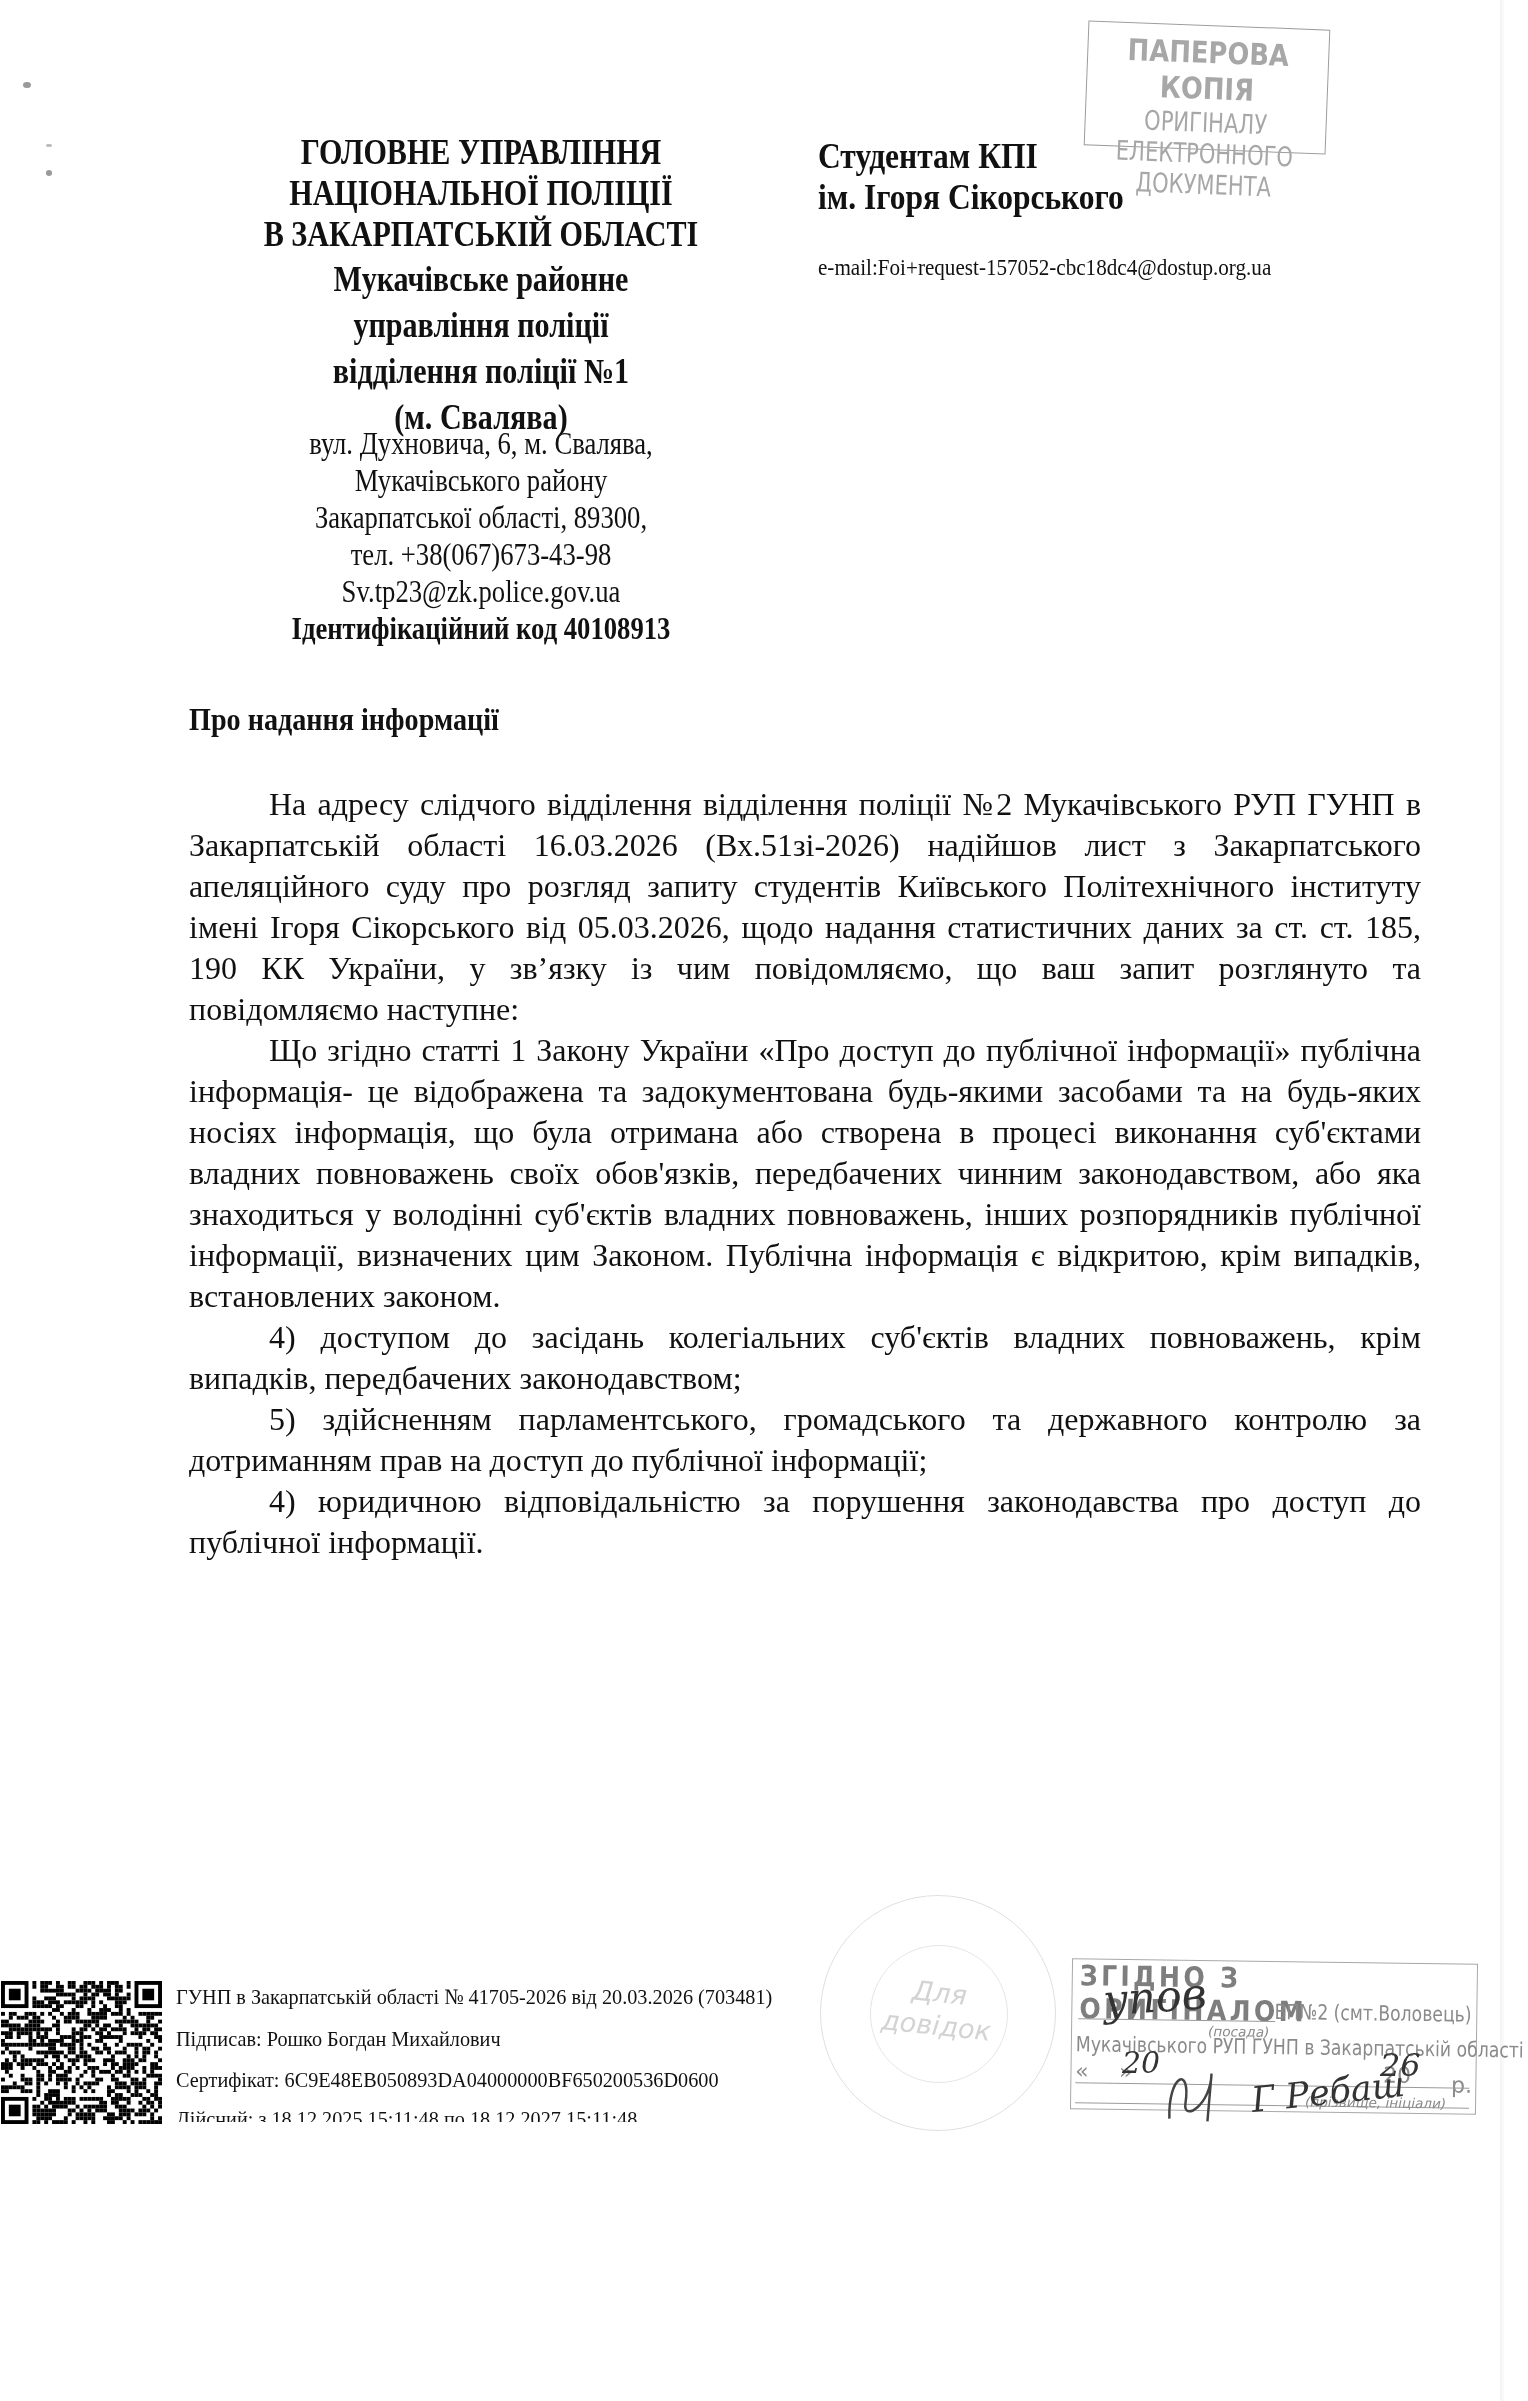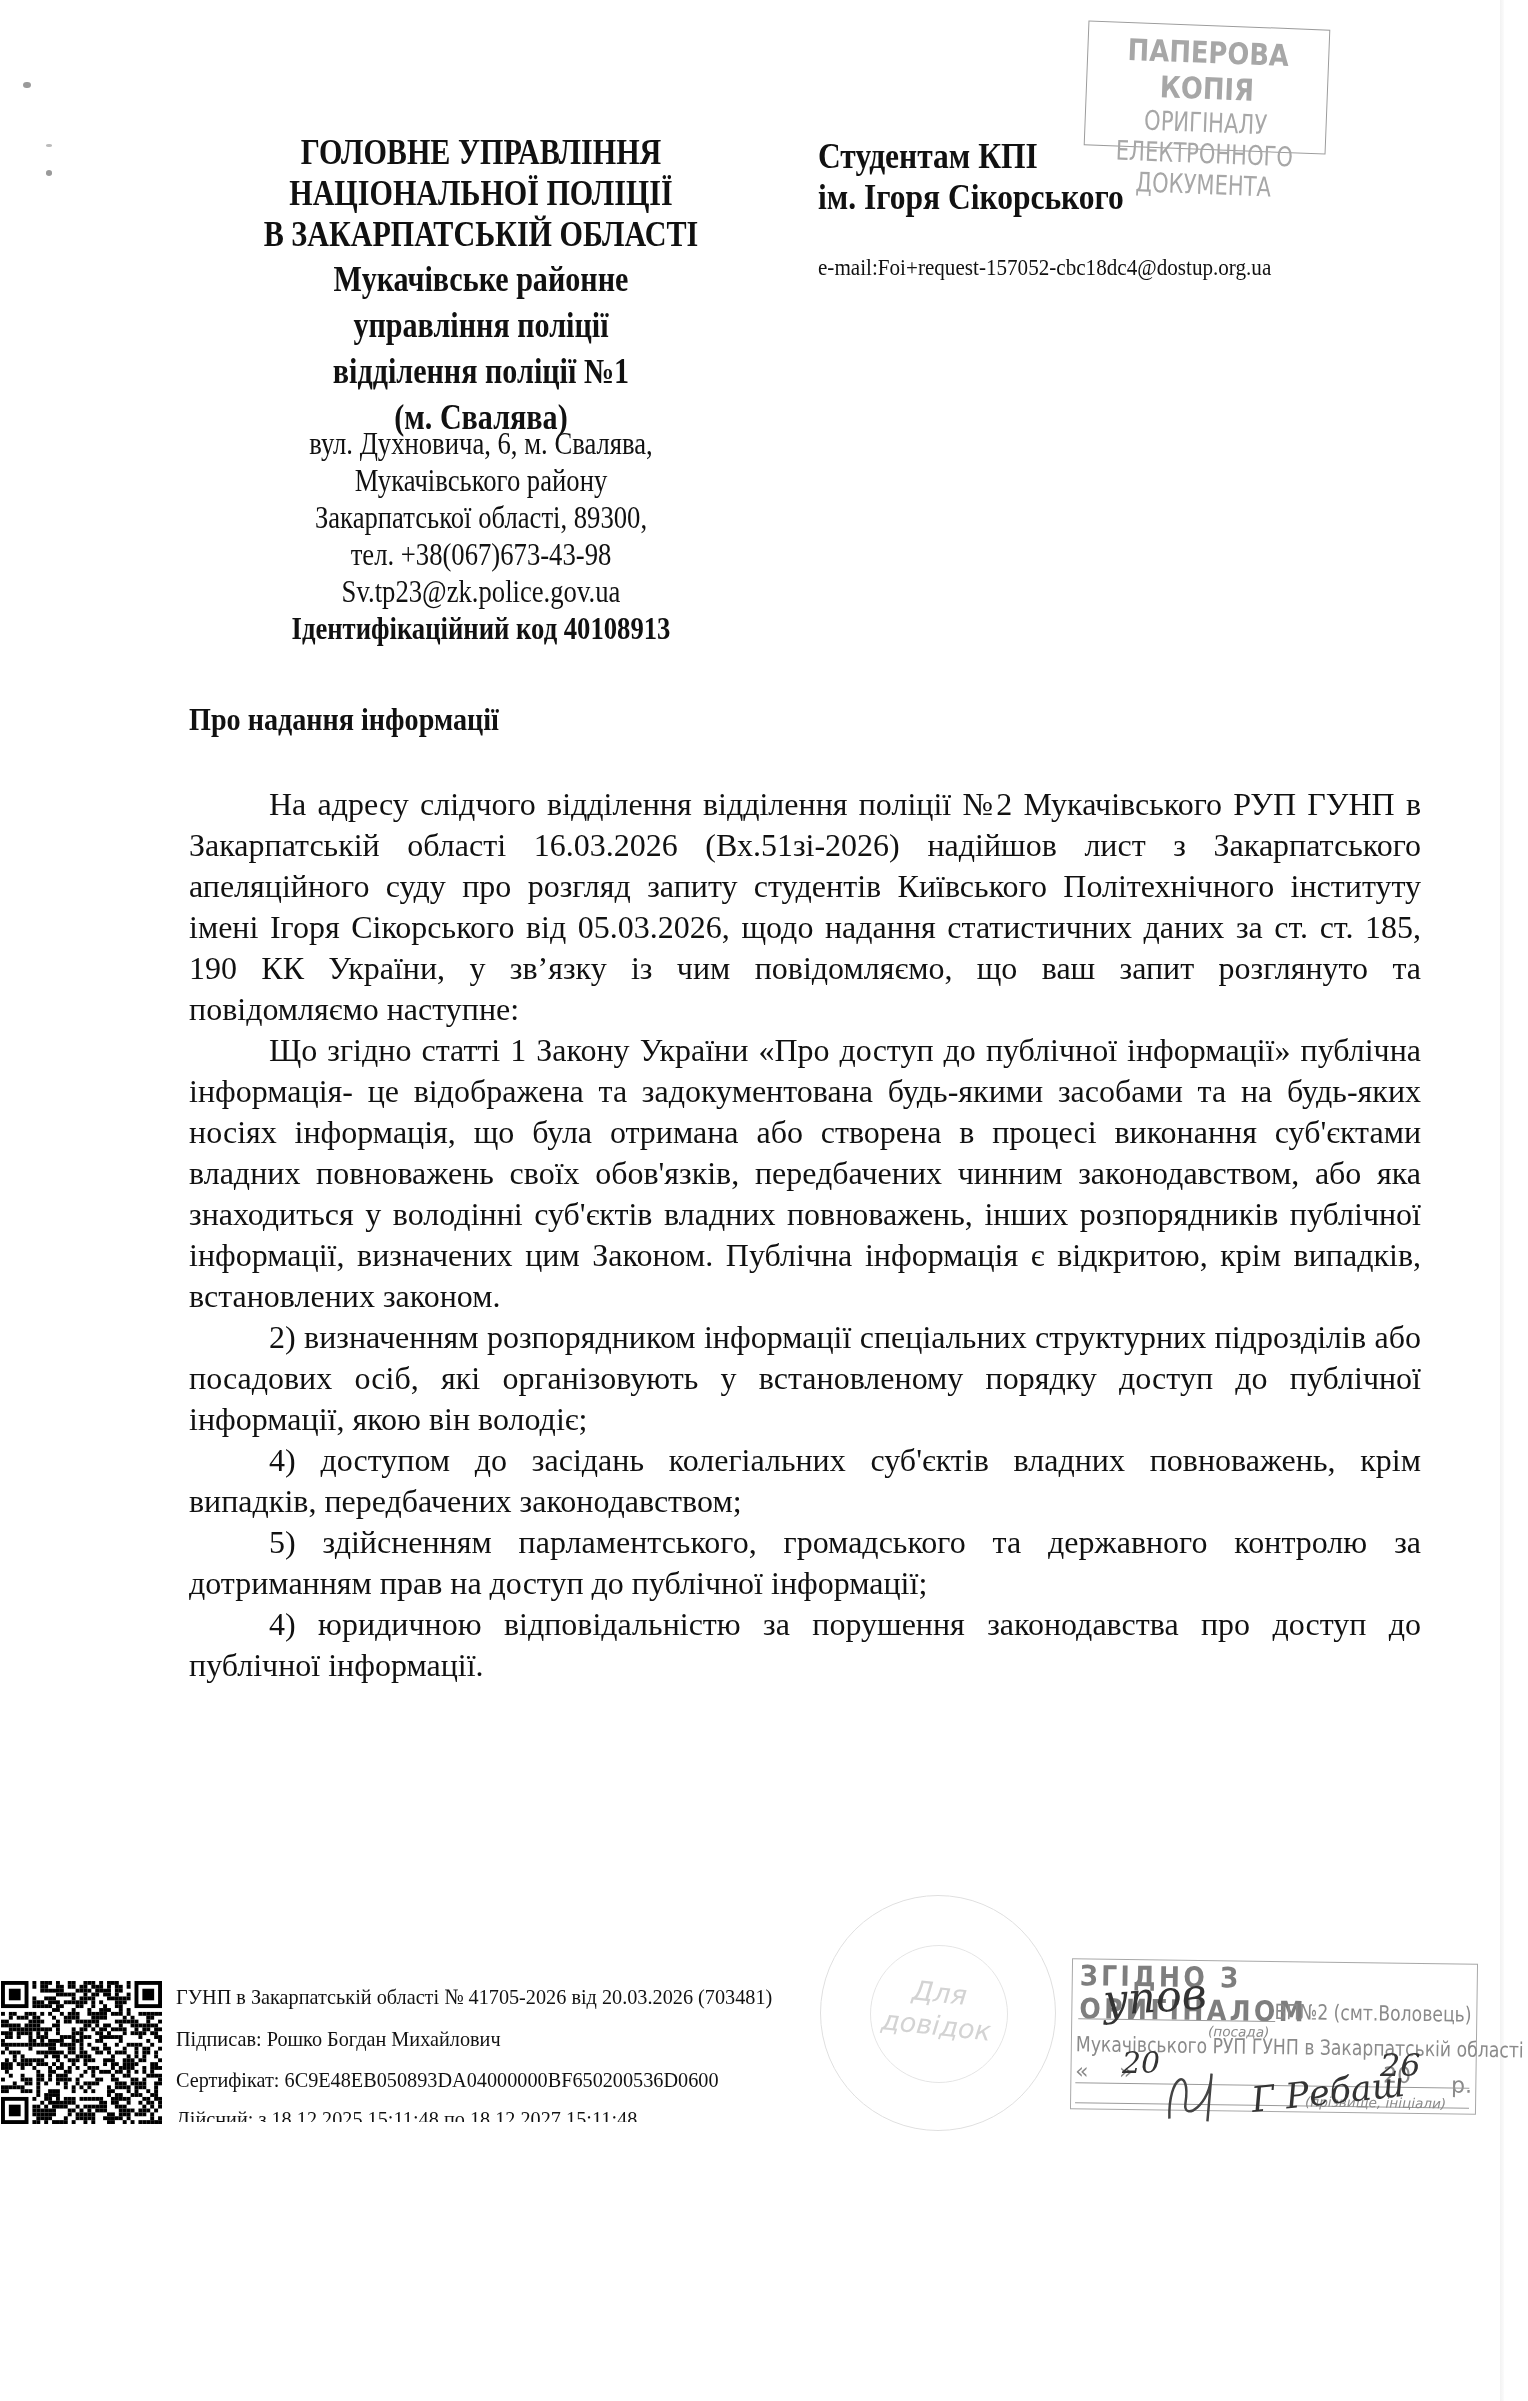--- a/index.html
+++ b/index.html
@@ -115,21 +115,20 @@
     <div>Студентам КПІ</div>
     <div>ім. Ігоря Сікорського</div>
   </div>
   <div class="recipient-email">e-mail:Foi+request-157052-cbc18dc4@dostup.org.ua</div>
 
   <div class="subject">Про надання інформації</div>
 
   <div class="body-text">
     <p>На адресу слідчого відділення відділення поліції №2 Мукачівського РУП ГУНП в Закарпатській області 16.03.2026 (Вх.51зі-2026) надійшов лист з Закарпатського апеляційного суду про розгляд запиту студентів Київського Політехнічного інституту імені Ігоря Сікорського від 05.03.2026, щодо надання статистичних даних за ст. ст. 185, 190 КК України, у звʼязку із чим повідомляємо, що ваш запит розглянуто та повідомляємо наступне:</p>
     <p>Що згідно статті 1 Закону України «Про доступ до публічної інформації» публічна інформація- це відображена та задокументована будь-якими засобами та на будь-яких носіях інформація, що була отримана або створена в процесі виконання суб'єктами владних повноважень своїх обов'язків, передбачених чинним законодавством, або яка знаходиться у володінні суб'єктів владних повноважень, інших розпорядників публічної інформації, визначених цим Законом. Публічна інформація є відкритою, крім випадків, встановлених законом.</p>
-    <p class="list-item">2) визначенням розпорядником інформації спеціальних структурних підрозділів або посадових осіб, які організовують у встановленому порядку доступ до публічної інформації, якою він володіє;</p>
     <p class="list-item">4) доступом до засідань колегіальних суб'єктів владних повноважень, крім випадків, передбачених законодавством;</p>
     <p class="list-item">5) здійсненням парламентського, громадського та державного контролю за дотриманням прав на доступ до публічної інформації;</p>
     <p class="list-item">4) юридичною відповідальністю за порушення законодавства про доступ до публічної інформації.</p>
   </div>
 
   <div class="round-seal">
     <div class="inner"></div>
     <div class="center-text">
       <div>Для</div>
       <div>довідок</div>

